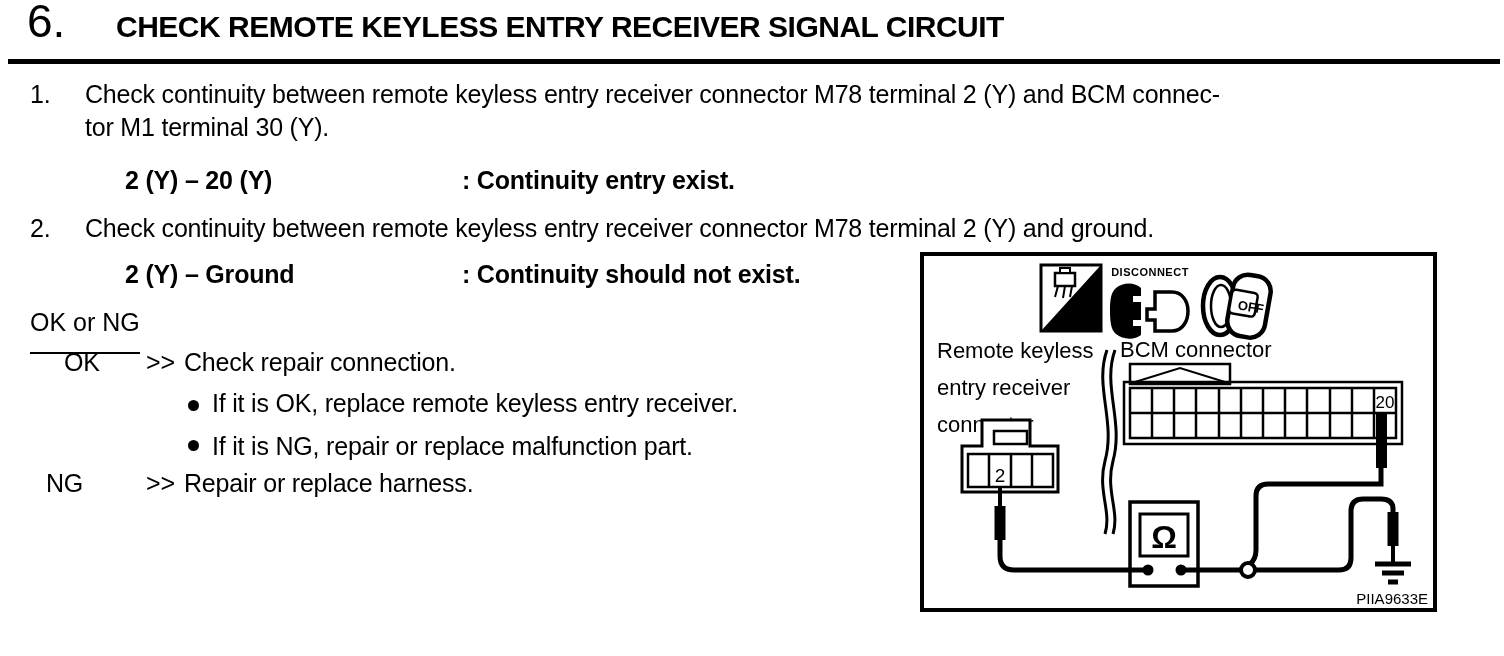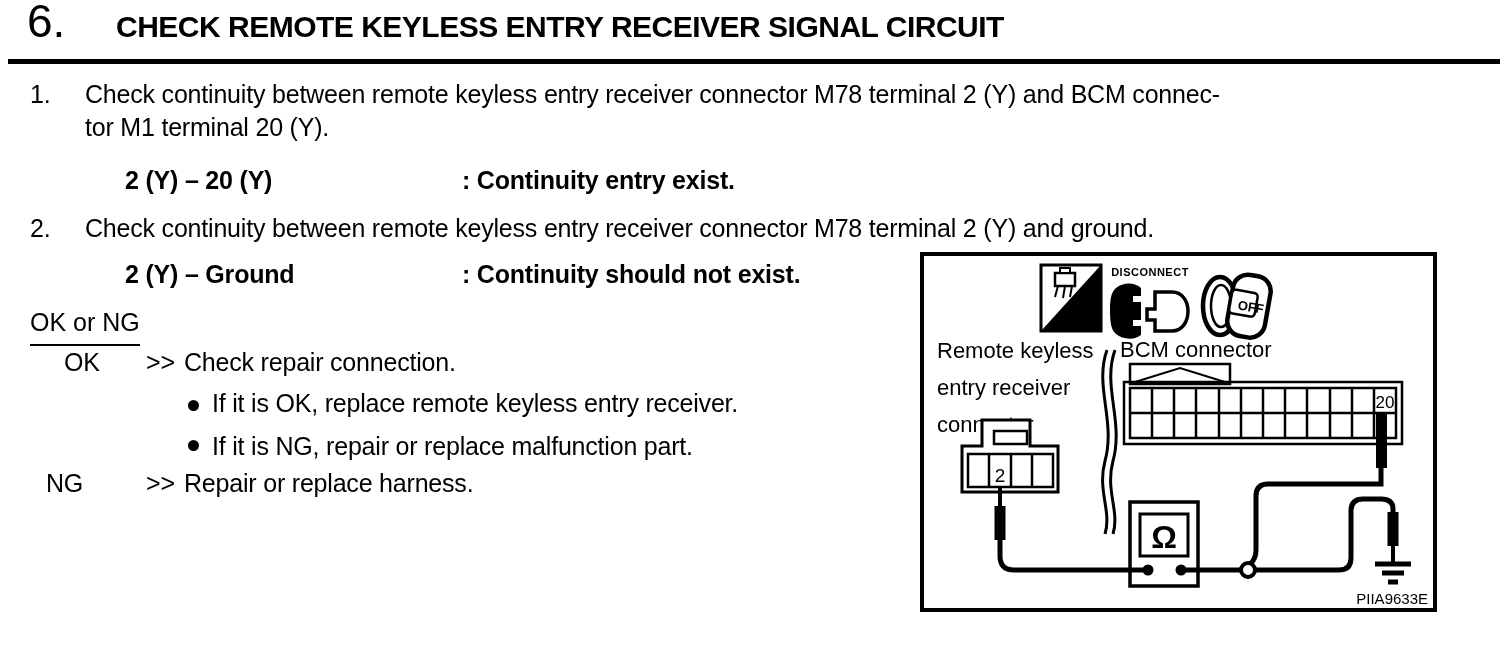--- a/index.html
+++ b/index.html
@@ -6,39 +6,39 @@
   body{
     width:1504px;height:656px;position:relative;background:#ffffff;color:#000;
     font-family:"Liberation Sans", sans-serif;overflow:hidden;
   }
   .abs{position:absolute;white-space:nowrap;}
   .step-num-big{font-size:46px;font-weight:400;}
   .page-title{font-size:30px;font-weight:bold;letter-spacing:-0.5px;margin-left:28px;}
   .rule{position:absolute;left:8px;top:59px;width:1492px;height:5px;background:#000;}
   .body-text{font-size:25px;letter-spacing:-0.2px;}
   .bold{font-weight:bold;}
-  .okng-heading{font-size:25px;border-bottom:2px solid #000;padding-bottom:7px;}
+  .okng-heading{font-size:25px;border-bottom:2px solid #000;padding-bottom:15px;}
   .bullet{position:absolute;width:11px;height:11px;border-radius:50%;background:#000;}
   .figure-box{
     position:absolute;left:920px;top:252px;width:509px;height:352px;
     border:4px solid #000;background:#fff;
   }
   .figure-box svg{position:absolute;left:0;top:0;}
   svg text{font-family:"Liberation Sans", sans-serif;fill:#000;}
 </style>
 </head>
 <body>
 
 <div class="abs step-num-big" style="left:27px;top:-6px">6.</div>
 <div class="abs page-title" style="left:88px;top:10px">CHECK REMOTE KEYLESS ENTRY RECEIVER SIGNAL CIRCUIT</div>
 <div class="rule"></div>
 
 <div class="abs body-text" style="left:30px;top:80px">1.</div>
 <div class="abs body-text" style="left:85px;top:80px">Check continuity between remote keyless entry receiver connector M78 terminal 2 (Y) and BCM connec-</div>
-<div class="abs body-text" style="left:85px;top:113px">tor M1 terminal 20 (Y).</div>
+<div class="abs body-text" style="left:85px;top:113px">tor M1 terminal 30 (Y).</div>
 <div class="abs body-text bold" style="left:125px;top:166px">2 (Y) – 20 (Y)</div>
 <div class="abs body-text bold" style="left:462px;top:166px">: Continuity entry exist.</div>
 
 <div class="abs body-text" style="left:30px;top:214px">2.</div>
 <div class="abs body-text" style="left:85px;top:214px">Check continuity between remote keyless entry receiver connector M78 terminal 2 (Y) and ground.</div>
 <div class="abs body-text bold" style="left:125px;top:260px">2 (Y) – Ground</div>
 <div class="abs body-text bold" style="left:462px;top:260px">: Continuity should not exist.</div>
 
 <div class="abs okng-heading" style="left:30px;top:308px">OK or NG</div>
 

